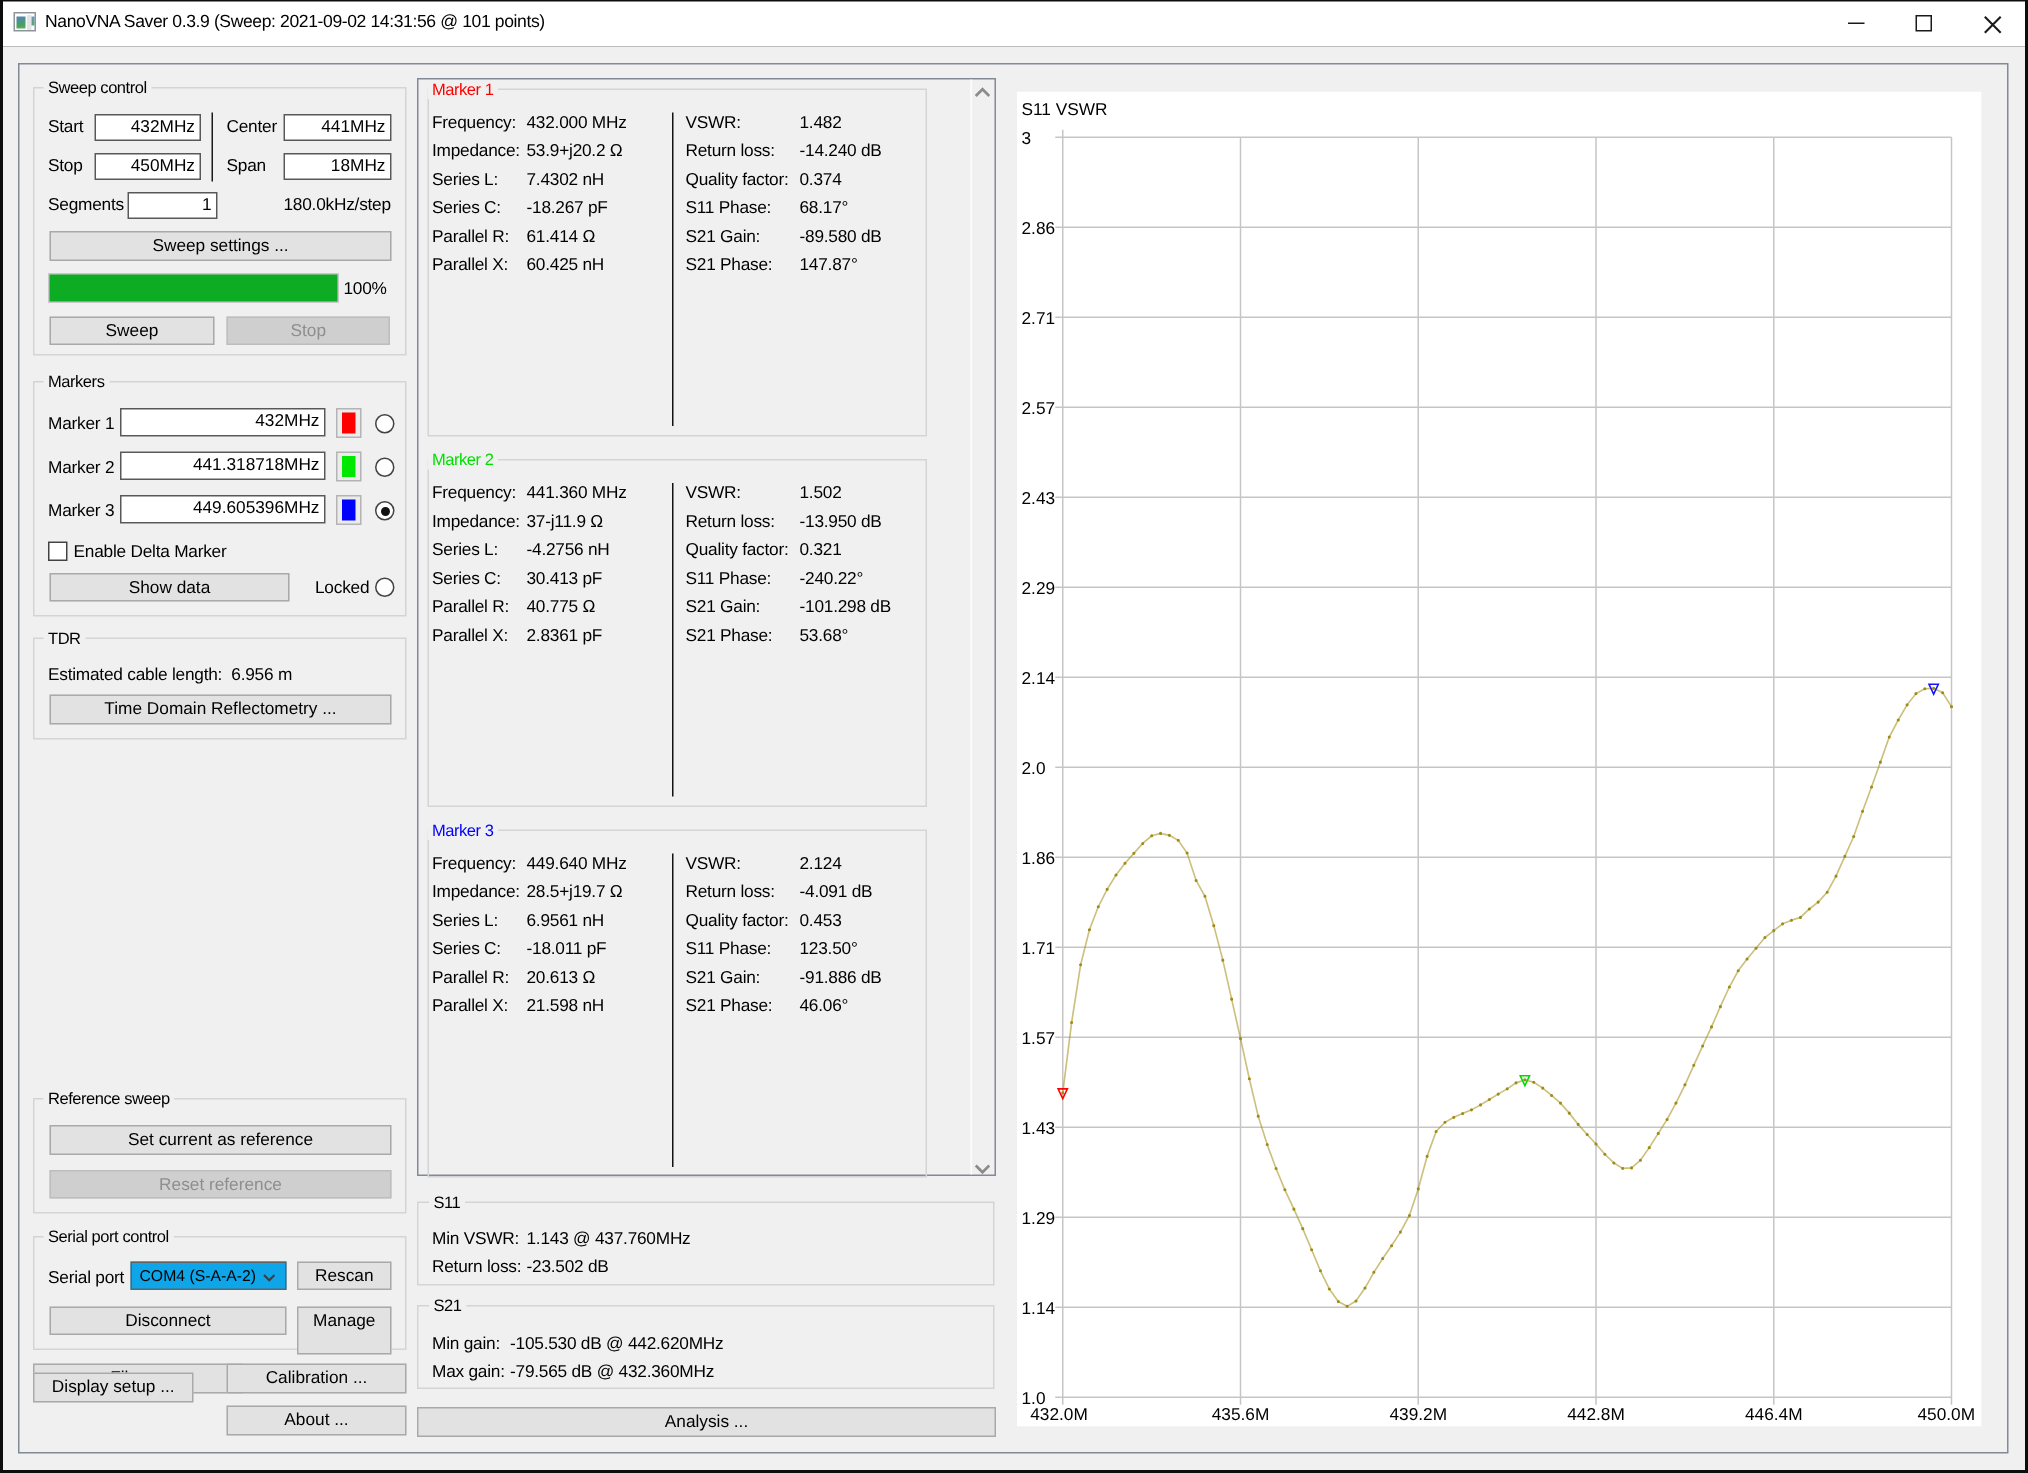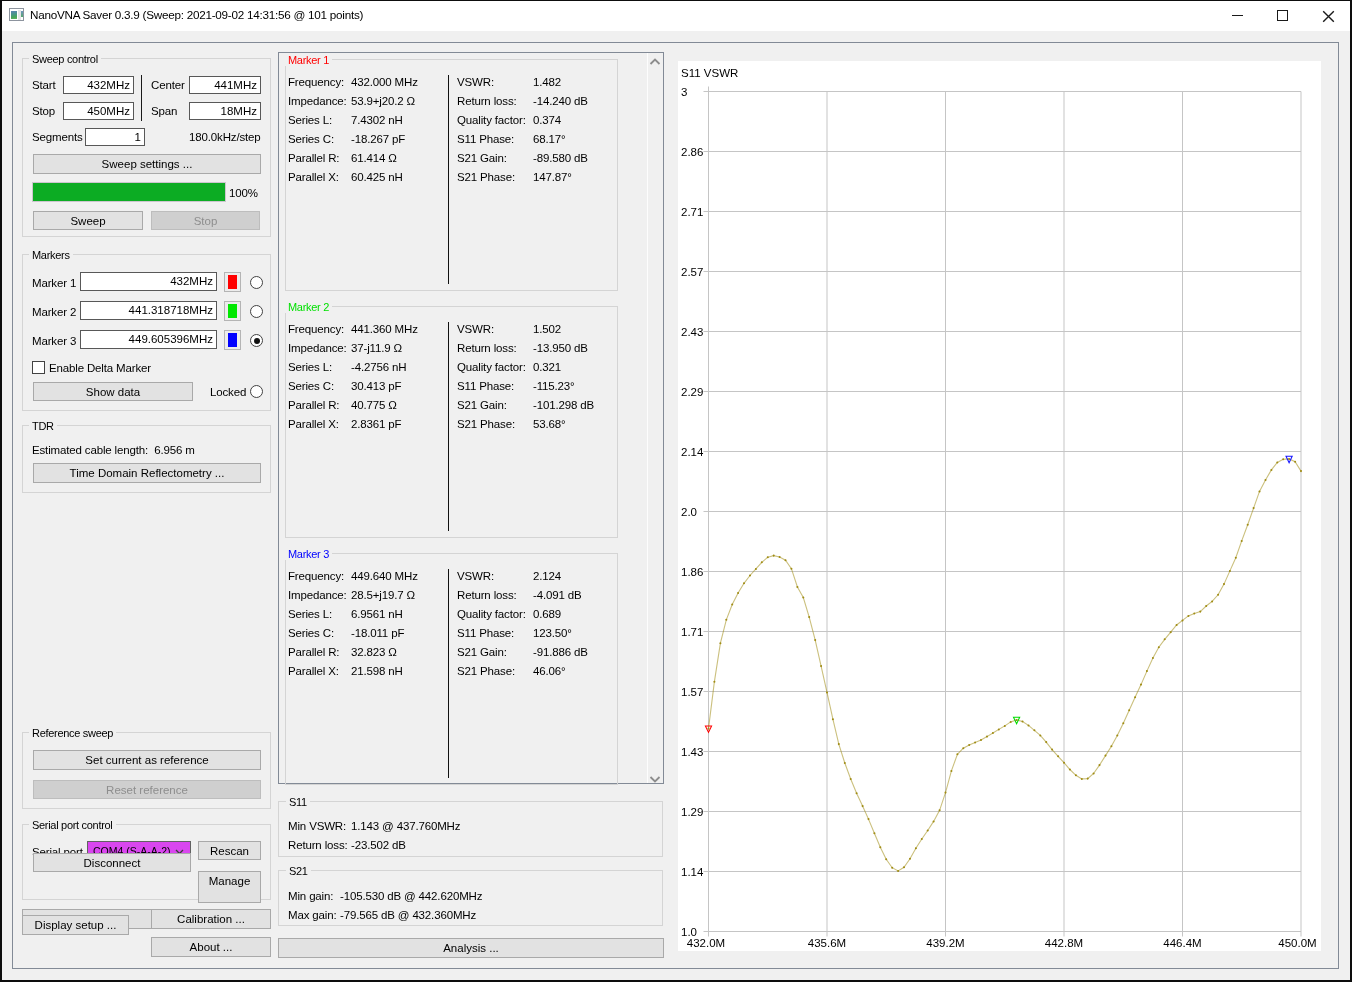--- a/index.html
+++ b/index.html
@@ -19,21 +19,21 @@
 .btn.dis{background:#cfcfcf;border-color:#bdbdbd;color:#8e8e8e}
 .inp{position:absolute;background:#fff;border:1px solid #585858;text-align:right;padding-right:3px}
 .vline{position:absolute;width:1px;background:#1a1a1a}
 .vline2{position:absolute;width:1px;background:#111}
 .pbar{position:absolute;background:#0cac23;border:1px solid #ccc6ce}
 .radio{position:absolute;width:13px;height:13px;border:1px solid #424242;border-radius:50%;background:#fff}
 .rdot{position:absolute;left:2.5px;top:2.5px;width:6px;height:6px;border-radius:50%;background:#111}
 .swb{position:absolute;width:17px;height:20px;background:#ececec;border:1px solid #b4b4b4}
 .swc{position:absolute;left:3px;top:2px;width:9px;height:14px}
 .cb{position:absolute;width:13px;height:13px;border:1px solid #424242;background:#fff}
-.combo{position:absolute;background:#d946ef;border:1px solid #626262;padding-left:5px;white-space:nowrap;font-size:10.5px}
+.combo{position:absolute;background:#0ea5e9;border:1px solid #626262;padding-left:5px;white-space:nowrap;font-size:10.5px}
 #scrollarea{position:absolute;left:278px;top:52px;width:386px;height:732px;border:1px solid #828a96}
 #sbline{position:absolute;left:647px;top:53px;width:1px;height:730px;background:#fdfdfd}
 #chart{position:absolute;left:678px;top:61px}
 #chart .gl{fill:none;stroke:#c5c5c5;stroke-width:1}
 #mini{position:absolute;left:1232px;top:15px;width:10.5px;height:1.4px;background:#1a1a1a}
 #maxi{position:absolute;left:1277px;top:10px;width:10.5px;height:10.5px;border:1.4px solid #1a1a1a}
 </style></head>
 <body>
 <div id="titlebar"></div>
 <div id="content"></div>
@@ -108,21 +108,21 @@
 <div class="btn" style="left:33px;top:750px;width:228px;height:20px;line-height:19px">Set current as reference</div>
 <div class="btn dis" style="left:33px;top:780px;width:228px;height:19px;line-height:18px">Reset reference</div>
 <div class="gb" style="left:22px;top:824px;width:249px;height:76px">
     <span class="gbt" style="left:6px;color:#000">Serial port control</span>
   </div>
 <div class="lab" style="left:32px;top:846px">Serial port</div>
 <div class="combo" style="left:87px;top:841px;width:104px;height:19px;line-height:18px">COM4 (S-A-A-2)<svg width="9" height="6" viewBox="0 0 9 6" style="position:absolute;right:6px;top:7px">
       <path d="M1 1L4.5 4.5L8 1" fill="none" stroke="#3c3c3c" stroke-width="1.3"></path>
     </svg></div>
 <div class="btn" style="left:198px;top:841px;width:63px;height:19px;line-height:18px">Rescan</div>
-<div class="btn" style="left:33px;top:853px;width:158px;height:19px;line-height:18px">Disconnect</div>
+<div class="btn" style="left:33px;top:871px;width:158px;height:19px;line-height:18px">Disconnect</div>
 <div class="btn" style="left:198px;top:871px;width:63px;height:32px;line-height:18px">Manage</div>
 <div class="btn" style="left:22px;top:909px;width:140px;height:20px;line-height:19px">Files ...</div>
 <div class="btn" style="left:151px;top:909px;width:120px;height:20px;line-height:19px">Calibration ...</div>
 <div class="btn" style="left:22px;top:915px;width:107px;height:20px;line-height:19px">Display setup ...</div>
 <div class="btn" style="left:151px;top:937px;width:120px;height:20px;line-height:19px">About ...</div>
 <div id="scrollarea"></div>
 <div id="sbline"></div>
 <svg width="12" height="8" viewBox="0 0 12 8" style="position:absolute;left:649px;top:58px">
     <path d="M1.5 6L6 1.5L10.5 6" fill="none" stroke="#8c8c8c" stroke-width="1.8"></path>
   </svg>
@@ -173,47 +173,47 @@
 <div class="lab" style="left:351px;top:399px">40.775 Ω</div>
 <div class="lab" style="left:288px;top:418px">Parallel X:</div>
 <div class="lab" style="left:351px;top:418px">2.8361 pF</div>
 <div class="lab" style="left:457px;top:323px">VSWR:</div>
 <div class="lab" style="left:533px;top:323px">1.502</div>
 <div class="lab" style="left:457px;top:342px">Return loss:</div>
 <div class="lab" style="left:533px;top:342px">-13.950 dB</div>
 <div class="lab" style="left:457px;top:361px">Quality factor:</div>
 <div class="lab" style="left:533px;top:361px">0.321</div>
 <div class="lab" style="left:457px;top:380px">S11 Phase:</div>
-<div class="lab" style="left:533px;top:380px">-115.23°</div>
+<div class="lab" style="left:533px;top:380px">-240.22°</div>
 <div class="lab" style="left:457px;top:399px">S21 Gain:</div>
 <div class="lab" style="left:533px;top:399px">-101.298 dB</div>
 <div class="lab" style="left:457px;top:418px">S21 Phase:</div>
 <div class="lab" style="left:533px;top:418px">53.68°</div>
 <div class="gb mb" style="left:285px;top:553px;width:333px;height:232px">
     <span class="gbt" style="left:-1px;color:#0000ff">Marker 3</span>
   </div>
 <div class="vline2" style="left:448px;top:569px;height:209px"></div>
 <div class="lab" style="left:288px;top:570px">Frequency:</div>
 <div class="lab" style="left:351px;top:570px">449.640 MHz</div>
 <div class="lab" style="left:288px;top:589px">Impedance:</div>
 <div class="lab" style="left:351px;top:589px">28.5+j19.7 Ω</div>
 <div class="lab" style="left:288px;top:608px">Series L:</div>
 <div class="lab" style="left:351px;top:608px">6.9561 nH</div>
 <div class="lab" style="left:288px;top:627px">Series C:</div>
 <div class="lab" style="left:351px;top:627px">-18.011 pF</div>
 <div class="lab" style="left:288px;top:646px">Parallel R:</div>
-<div class="lab" style="left:351px;top:646px">32.823 Ω</div>
+<div class="lab" style="left:351px;top:646px">20.613 Ω</div>
 <div class="lab" style="left:288px;top:665px">Parallel X:</div>
 <div class="lab" style="left:351px;top:665px">21.598 nH</div>
 <div class="lab" style="left:457px;top:570px">VSWR:</div>
 <div class="lab" style="left:533px;top:570px">2.124</div>
 <div class="lab" style="left:457px;top:589px">Return loss:</div>
 <div class="lab" style="left:533px;top:589px">-4.091 dB</div>
 <div class="lab" style="left:457px;top:608px">Quality factor:</div>
-<div class="lab" style="left:533px;top:608px">0.689</div>
+<div class="lab" style="left:533px;top:608px">0.453</div>
 <div class="lab" style="left:457px;top:627px">S11 Phase:</div>
 <div class="lab" style="left:533px;top:627px">123.50°</div>
 <div class="lab" style="left:457px;top:646px">S21 Gain:</div>
 <div class="lab" style="left:533px;top:646px">-91.886 dB</div>
 <div class="lab" style="left:457px;top:665px">S21 Phase:</div>
 <div class="lab" style="left:533px;top:665px">46.06°</div>
 <div class="gb" style="left:278px;top:801px;width:385px;height:56px">
     <span class="gbt" style="left:7px;color:#000">S11</span>
   </div>
 <div class="lab" style="left:288px;top:820px">Min VSWR:</div>

